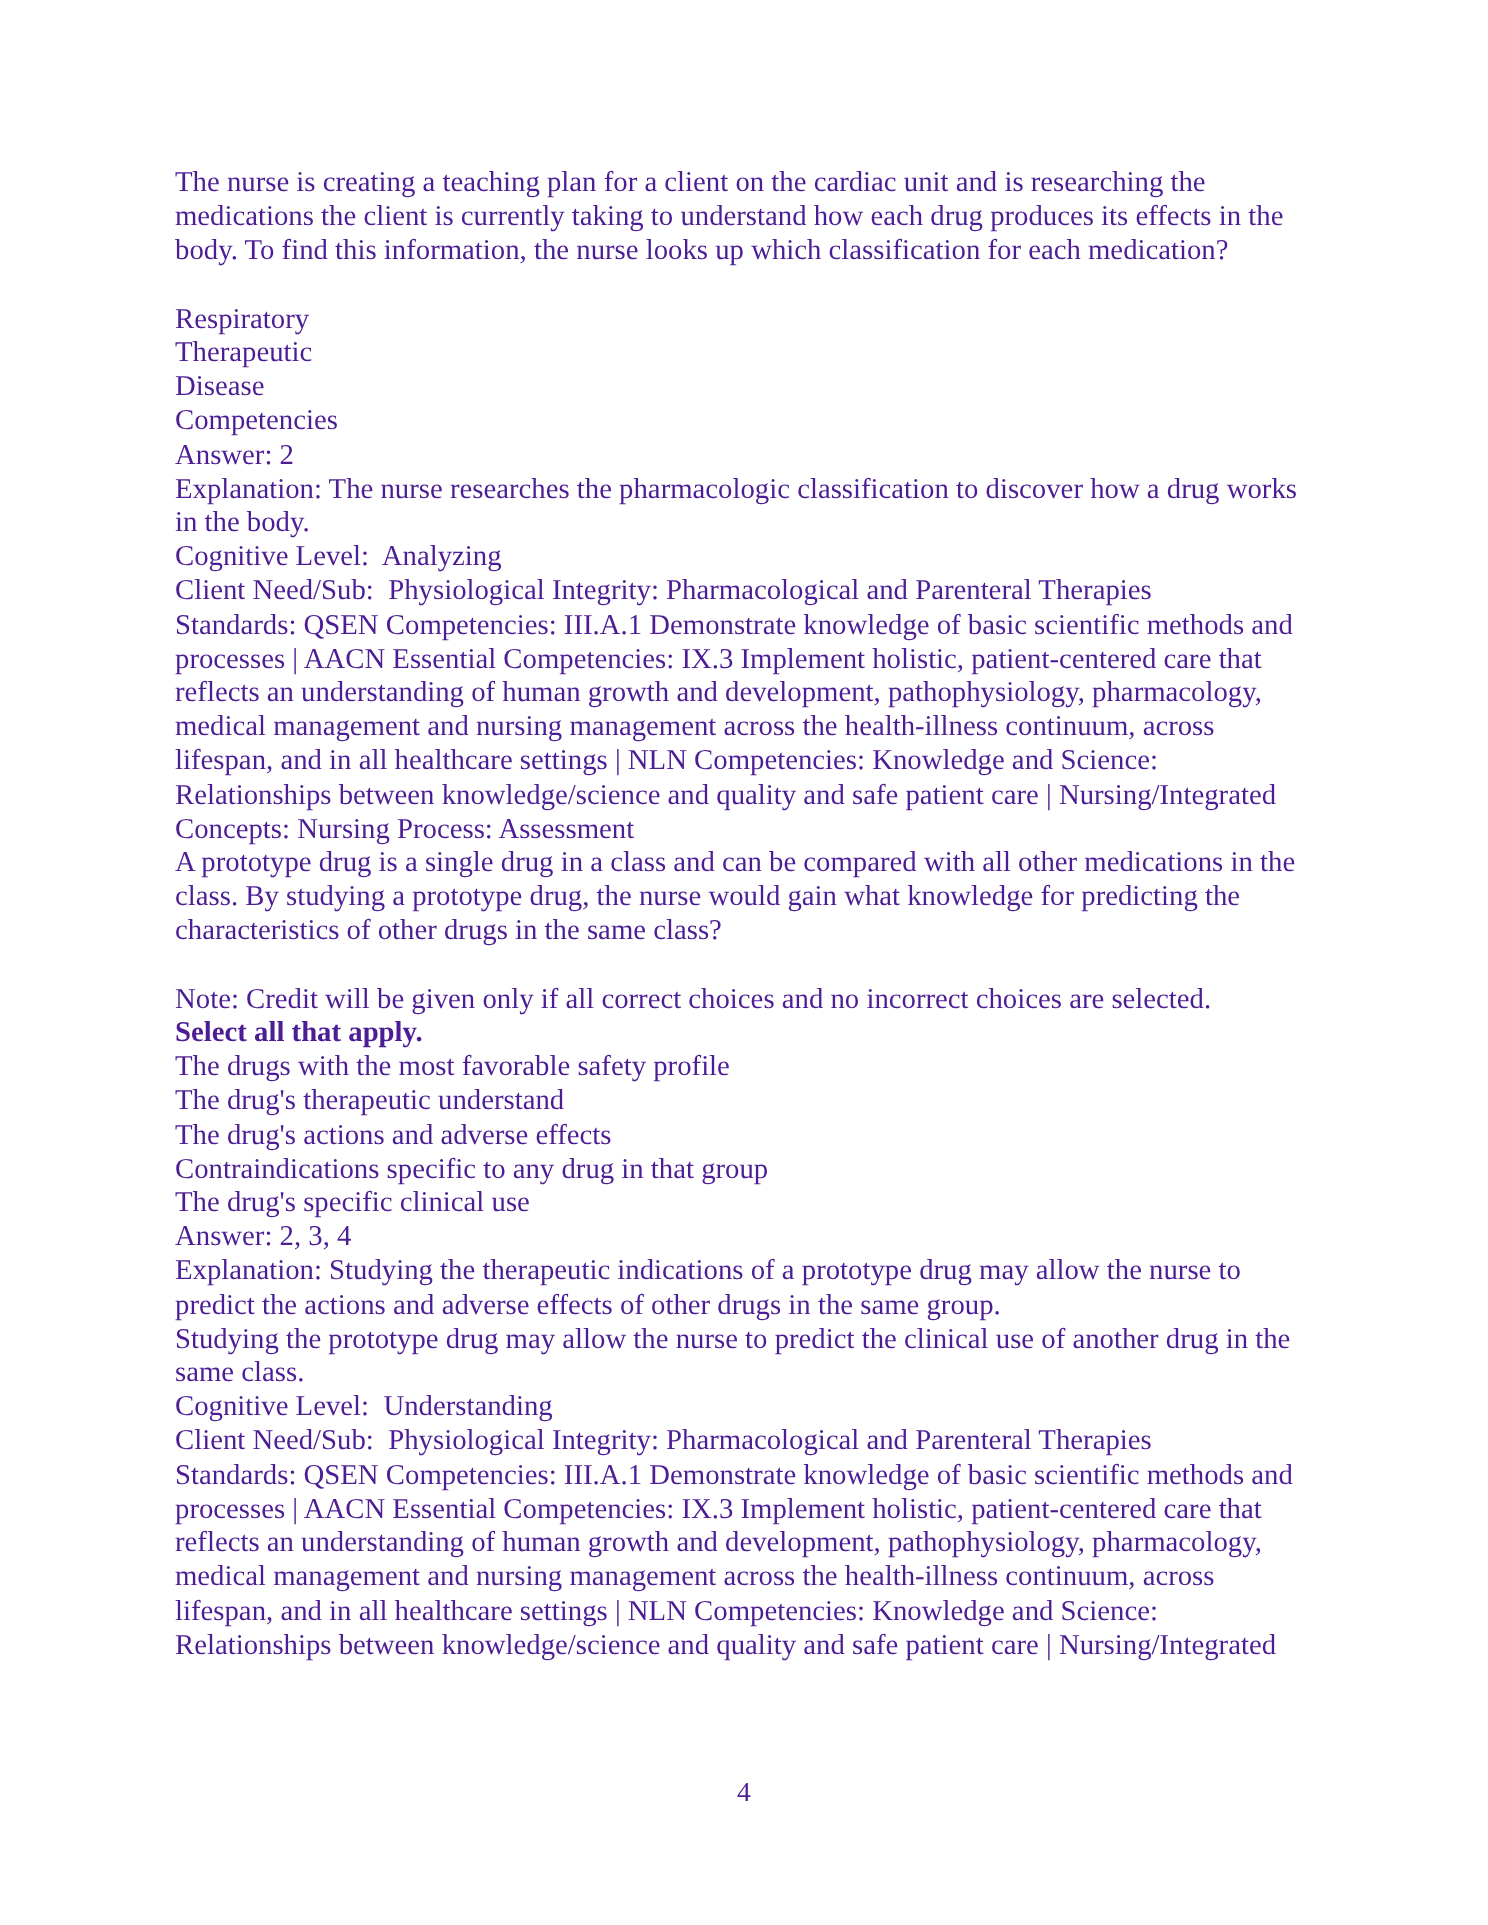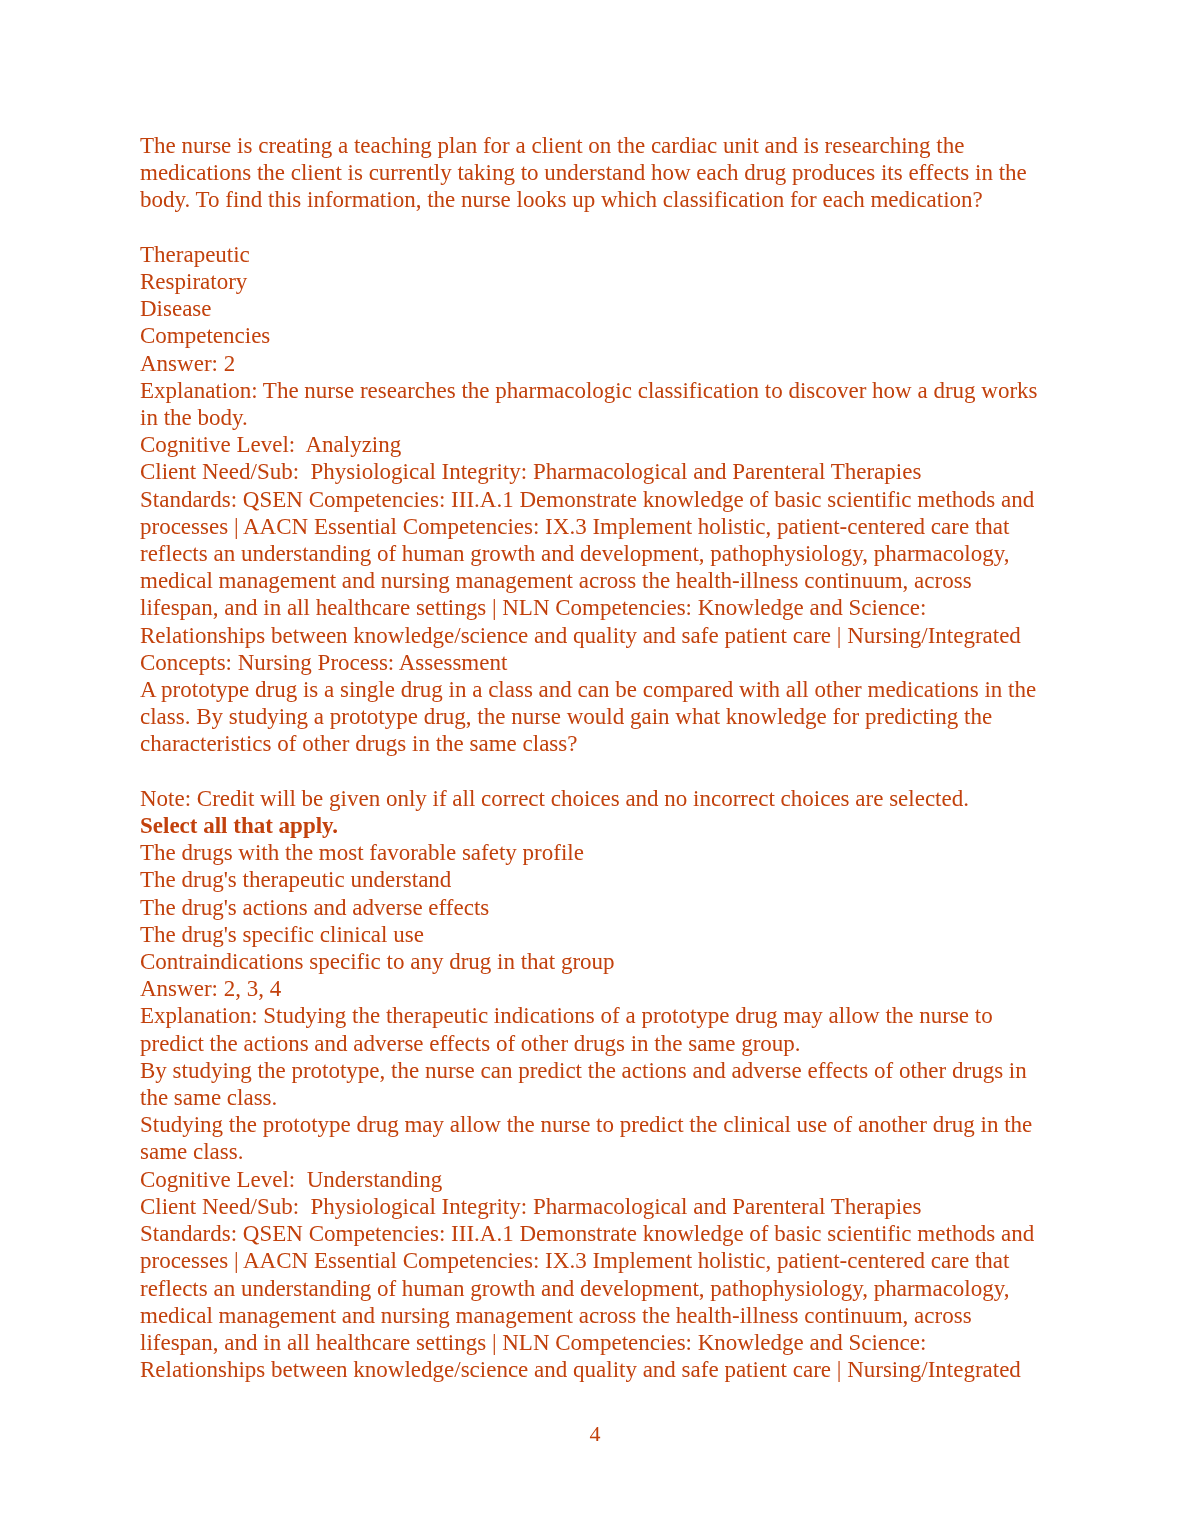--- a/index.html
+++ b/index.html
@@ -7,21 +7,21 @@
     padding: 0;
     background: #ffffff;
   }
   .page {
     position: relative;
     width: 1190px;
     height: 1540px;
     background: #ffffff;
     overflow: hidden;
     font-family: "Liberation Serif", "DejaVu Serif", serif;
-    color: #c2410c;
+    color: #4c1d95;
   }
   .content {
     position: absolute;
     left: 140px;
     top: 132px;
     width: 908px;
     font-size: 23px;
     line-height: 27.2px;
     text-align: left;
   }
@@ -48,40 +48,39 @@
     line-height: 27px;
   }
 </style>
 </head>
 <body>
 
 <div class="page">
   <div class="content">
       <p class="style-normal">The nurse is creating a teaching plan for a client on the cardiac unit and is researching the medications the client is currently taking to understand how each drug produces its effects in the body. To find this information, the nurse looks up which classification for each medication?</p>
       <p class="style-spacer"></p>
+      <p class="style-normal">Respiratory</p>
       <p class="style-normal">Therapeutic</p>
-      <p class="style-normal">Respiratory</p>
       <p class="style-normal">Disease</p>
       <p class="style-normal">Competencies</p>
       <p class="style-normal">Answer: 2</p>
       <p class="style-normal">Explanation: The nurse researches the pharmacologic classification to discover how a drug works in the body.</p>
       <p class="style-normal">Cognitive Level:  Analyzing</p>
       <p class="style-normal">Client Need/Sub:  Physiological Integrity: Pharmacological and Parenteral Therapies</p>
       <p class="style-normal">Standards: QSEN Competencies: III.A.1 Demonstrate knowledge of basic scientific methods and processes | AACN Essential Competencies: IX.3 Implement holistic, patient-centered care that reflects an understanding of human growth and development, pathophysiology, pharmacology, medical management and nursing management across the health-illness continuum, across lifespan, and in all healthcare settings | NLN Competencies: Knowledge and Science: Relationships between knowledge/science and quality and safe patient care | Nursing/Integrated Concepts: Nursing Process: Assessment</p>
       <p class="style-normal">A prototype drug is a single drug in a class and can be compared with all other medications in the class. By studying a prototype drug, the nurse would gain what knowledge for predicting the characteristics of other drugs in the same class?</p>
       <p class="style-spacer"></p>
       <p class="style-italic">Note: Credit will be given only if all correct choices and no incorrect choices are selected.</p>
       <p class="style-bold">Select all that apply.</p>
       <p class="style-normal">The drugs with the most favorable safety profile</p>
       <p class="style-normal">The drug's therapeutic understand</p>
       <p class="style-normal">The drug's actions and adverse effects</p>
+      <p class="style-normal">Contraindications specific to any drug in that group</p>
       <p class="style-normal">The drug's specific clinical use</p>
-      <p class="style-normal">Contraindications specific to any drug in that group</p>
       <p class="style-normal">Answer: 2, 3, 4</p>
       <p class="style-normal">Explanation: Studying the therapeutic indications of a prototype drug may allow the nurse to predict the actions and adverse effects of other drugs in the same group.</p>
-      <p class="style-normal">By studying the prototype, the nurse can predict the actions and adverse effects of other drugs in the same class.</p>
       <p class="style-normal">Studying the prototype drug may allow the nurse to predict the clinical use of another drug in the same class.</p>
       <p class="style-normal">Cognitive Level:  Understanding</p>
       <p class="style-normal">Client Need/Sub:  Physiological Integrity: Pharmacological and Parenteral Therapies</p>
       <p class="style-normal">Standards: QSEN Competencies: III.A.1 Demonstrate knowledge of basic scientific methods and processes | AACN Essential Competencies: IX.3 Implement holistic, patient-centered care that reflects an understanding of human growth and development, pathophysiology, pharmacology, medical management and nursing management across the health-illness continuum, across lifespan, and in all healthcare settings | NLN Competencies: Knowledge and Science: Relationships between knowledge/science and quality and safe patient care | Nursing/Integrated</p>
     </div>
   <div class="page-footer">4</div>
 </div>
 
 </body></html>

